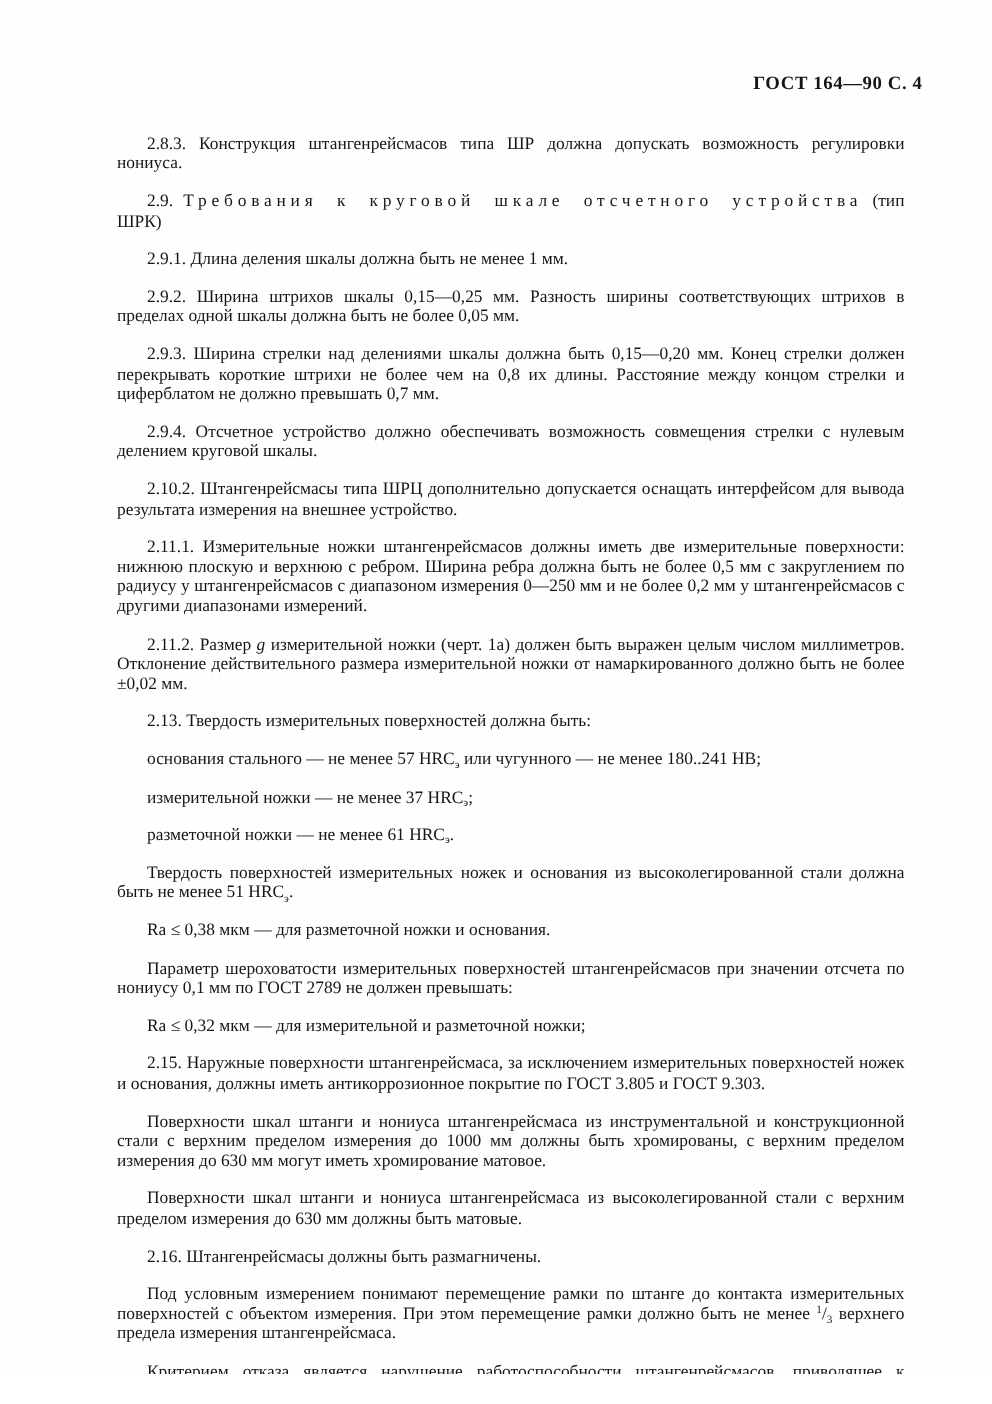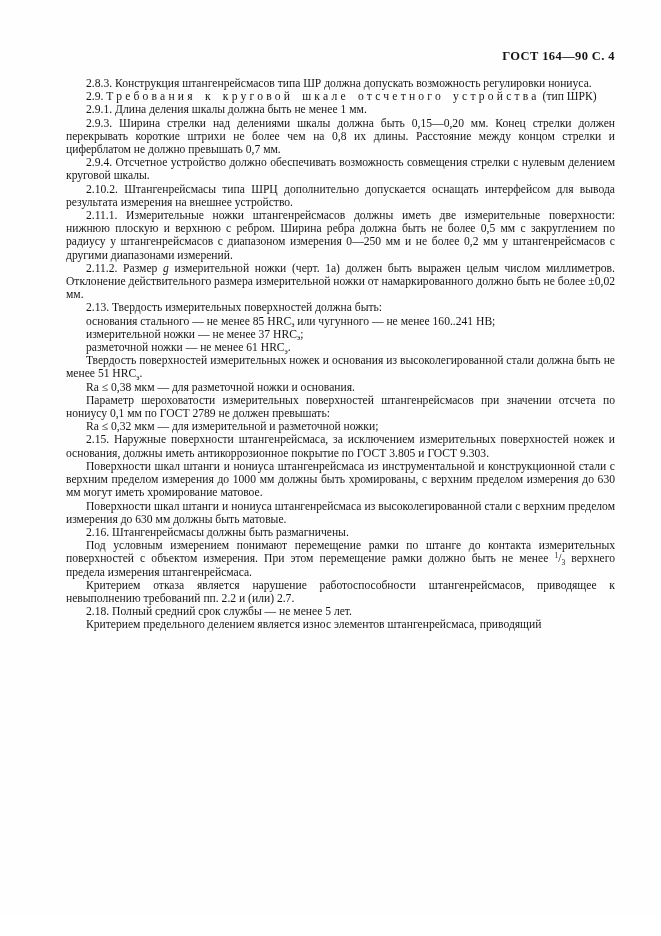--- a/index.html
+++ b/index.html
@@ -24,21 +24,21 @@
   .header-text {
     font-weight: bold;
     font-size: 12.5px;
     letter-spacing: 0.4px;
     white-space: nowrap;
   }
   .doc-body {
     padding: 13px 46px 0 66px;
   }
   p.para {
-    margin: 0;
+    margin: 12px;
     text-align: justify;
     text-indent: 20px;
     font-size: 11.6px;
     line-height: 13.2px;
   }
   p.para .sp {
     letter-spacing: 3.2px;
     word-spacing: 3px;
   }
   p.para .it {
@@ -57,27 +57,28 @@
 <body>
 
 <div class="page">
   <div class="page-header">
     <span class="header-text">ГОСТ 164—90 С. 4</span>
   </div>
   <div class="doc-body">
       <p class="para"><span>2.8.3. Конструкция штангенрейсмасов типа ШР должна допускать возможность регулировки нониуса.</span></p>
       <p class="para"><span>2.9. </span><span class="sp">Требования к круговой шкале отсчетного устройства</span><span> (тип ШРК)</span></p>
       <p class="para"><span>2.9.1. Длина деления шкалы должна быть не менее 1 мм.</span></p>
+      <p class="para"><span>2.9.2. Ширина штрихов шкалы 0,15—0,25 мм. Разность ширины соответствующих штрихов в пределах одной шкалы должна быть не более 0,05 мм.</span></p>
       <p class="para"><span>2.9.3. Ширина стрелки над делениями шкалы должна быть 0,15—0,20 мм. Конец стрелки должен перекрывать короткие штрихи не более чем на 0,8 их длины. Расстояние между концом стрелки и циферблатом не должно превышать 0,7 мм.</span></p>
       <p class="para"><span>2.9.4. Отсчетное устройство должно обеспечивать возможность совмещения стрелки с нулевым делением круговой шкалы.</span></p>
       <p class="para"><span>2.10.2. Штангенрейсмасы типа ШРЦ дополнительно допускается оснащать интерфейсом для вывода результата измерения на внешнее устройство.</span></p>
       <p class="para"><span>2.11.1. Измерительные ножки штангенрейсмасов должны иметь две измерительные поверхности: нижнюю плоскую и верхнюю с ребром. Ширина ребра должна быть не более 0,5 мм с закруглением по радиусу у штангенрейсмасов с диапазоном измерения 0—250 мм и не более 0,2 мм у штангенрейсмасов с другими диапазонами измерений.</span></p>
       <p class="para"><span>2.11.2. Размер </span><span class="it">g</span><span> измерительной ножки (черт. 1а) должен быть выражен целым числом миллиметров. Отклонение действительного размера измерительной ножки от намаркированного должно быть не более ±0,02 мм.</span></p>
       <p class="para"><span>2.13. Твердость измерительных поверхностей должна быть:</span></p>
-      <p class="para"><span>основания стального — не менее 85 HRC</span><sub>э</sub><span> или чугунного — не менее 160..241 НВ;</span></p>
+      <p class="para"><span>основания стального — не менее 57 HRC</span><sub>э</sub><span> или чугунного — не менее 180..241 НВ;</span></p>
       <p class="para"><span>измерительной ножки — не менее 37 HRC</span><sub>э</sub><span>;</span></p>
       <p class="para"><span>разметочной ножки — не менее 61 HRC</span><sub>э</sub><span>.</span></p>
       <p class="para"><span>Твердость поверхностей измерительных ножек и основания из высоколегированной стали должна быть не менее 51 HRC</span><sub>э</sub><span>.</span></p>
       <p class="para"><span>Ra ≤ 0,38 мкм — для разметочной ножки и основания.</span></p>
       <p class="para"><span>Параметр шероховатости измерительных поверхностей штангенрейсмасов при значении отсчета по нониусу 0,1 мм по ГОСТ 2789 не должен превышать:</span></p>
       <p class="para"><span>Ra ≤ 0,32 мкм — для измерительной и разметочной ножки;</span></p>
       <p class="para"><span>2.15. Наружные поверхности штангенрейсмаса, за исключением измерительных поверхностей ножек и основания, должны иметь антикоррозионное покрытие по ГОСТ 3.805 и ГОСТ 9.303.</span></p>
       <p class="para"><span>Поверхности шкал штанги и нониуса штангенрейсмаса из инструментальной и конструкционной стали с верхним пределом измерения до 1000 мм должны быть хромированы, с верхним пределом измерения до 630 мм могут иметь хромирование матовое.</span></p>
       <p class="para"><span>Поверхности шкал штанги и нониуса штангенрейсмаса из высоколегированной стали с верхним пределом измерения до 630 мм должны быть матовые.</span></p>
       <p class="para"><span>2.16. Штангенрейсмасы должны быть размагничены.</span></p>

